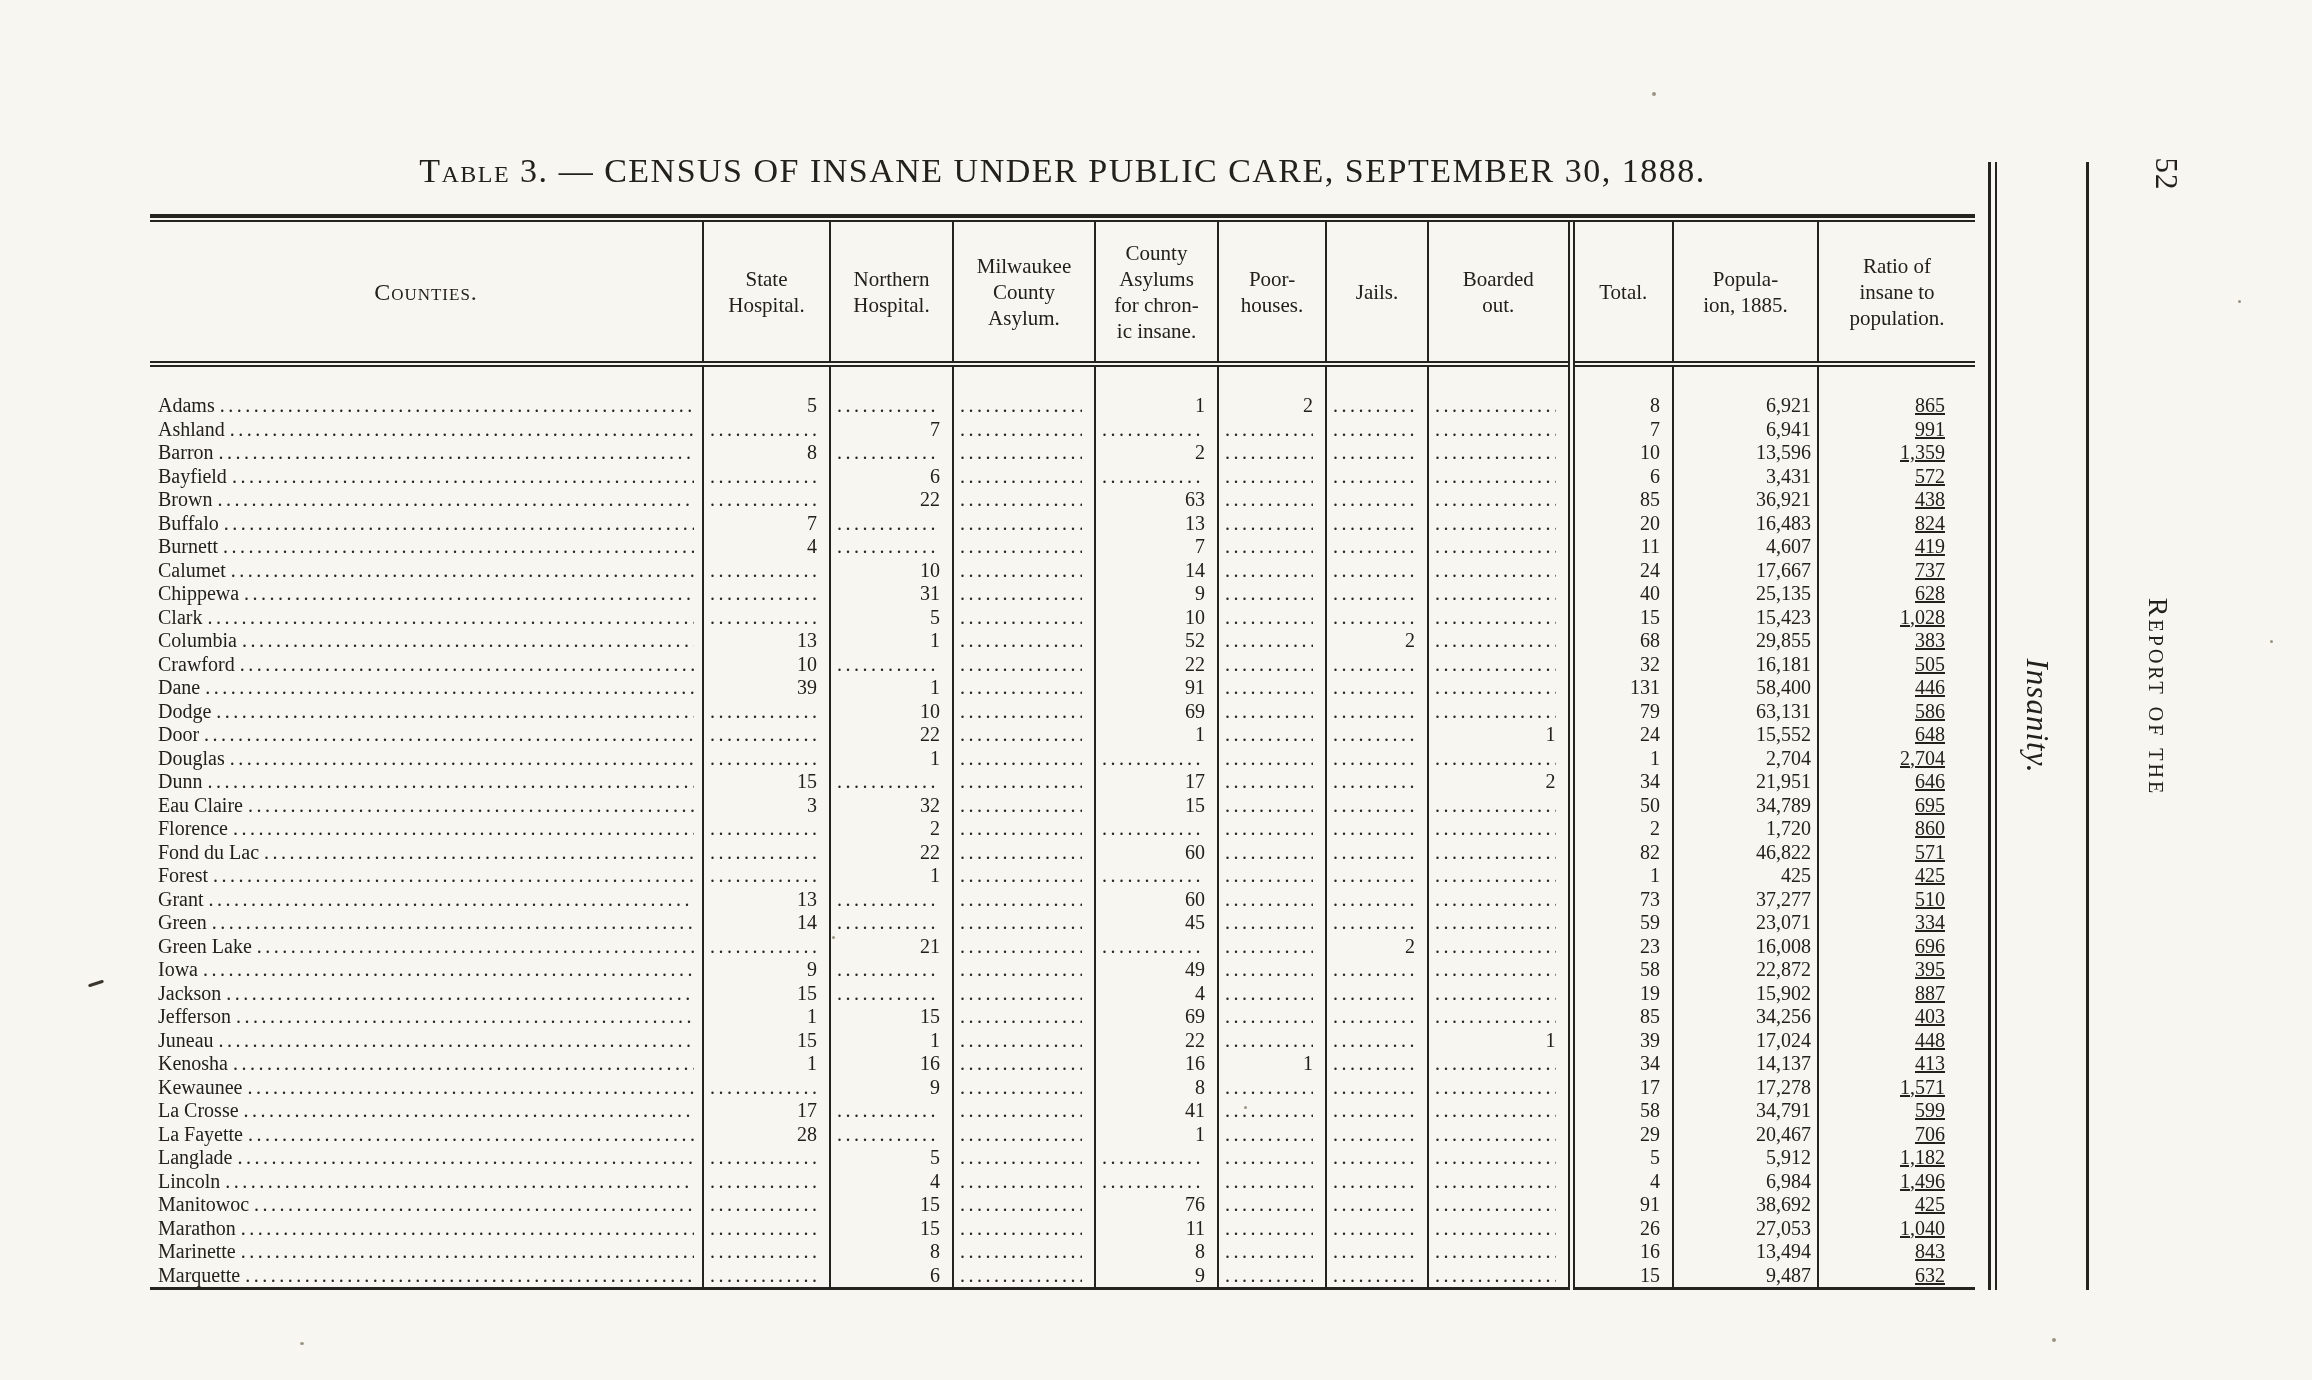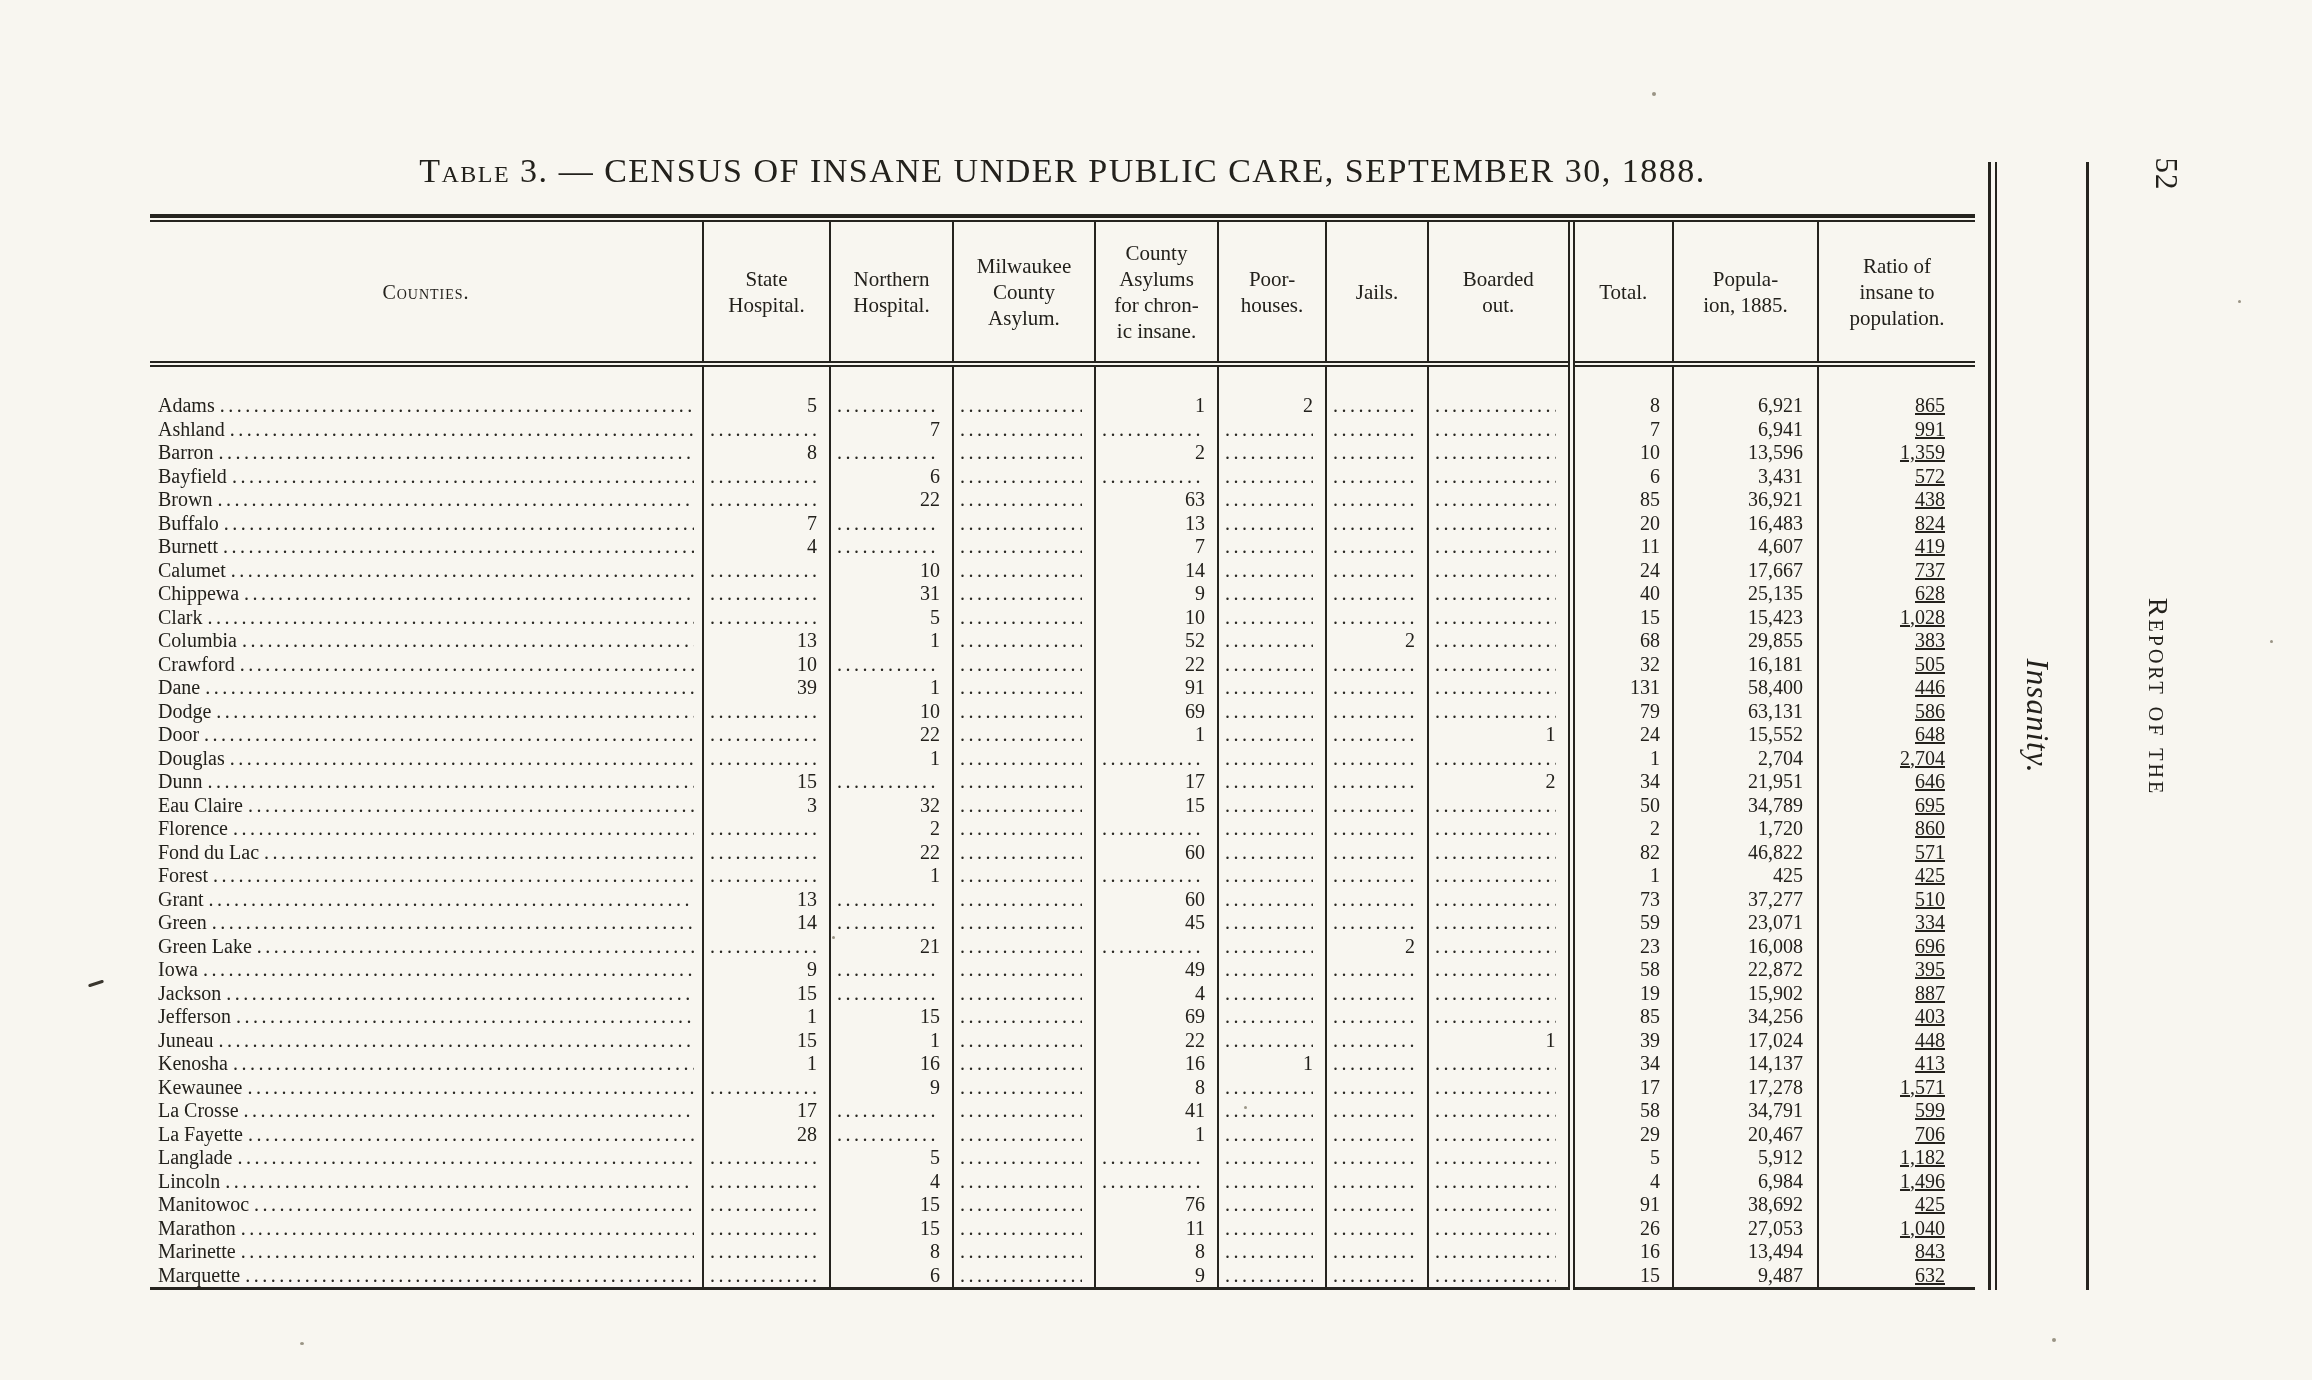--- a/index.html
+++ b/index.html
@@ -26,30 +26,30 @@
   table { width:1825px; border-collapse:collapse; table-layout:fixed; }
   th, td { border-left:2px solid #26241f; }
   th:first-child, td:first-child { border-left:none; }
   th.dbl, td.dbl { border-left:7px double #26241f; }
   thead th {
     height:142px; vertical-align:middle; text-align:center;
     font-weight:normal; font-size:21px; line-height:26px;
     white-space:pre-line; padding:4px 2px;
     border-bottom:6px double #26241f;
   }
-  thead th.county-h { font-size:20px; letter-spacing:1px; }
+  thead th.county-h { font-size:24px; letter-spacing:1px; }
   tbody td {
     height:23.5px; line-height:23.5px; font-size:20px;
     text-align:right; padding:0 12px 0 2px;
     white-space:nowrap; overflow:hidden;
   }
   tbody tr.spacer td { height:30px; }
   tbody td.county { text-align:center; padding:0 8px 0 8px; }
   tbody td:last-child { padding-right:30px;text-decoration:underline; }
-  td.pop { padding-right:14px; }
+  td.pop { padding-right:6px; }
   .cline { display:flex; align-items:baseline; overflow:hidden; }
   .cname { flex:0 0 auto; }
   .leader {
     flex:1 1 auto; overflow:hidden; white-space:nowrap;
     letter-spacing:3.5px; margin-left:5px; color:#2a2822;
   }
   .dots {
     display:block; overflow:hidden; white-space:nowrap;
     letter-spacing:3.5px; text-align:left; color:#2a2822; padding-left:4px;
   }

